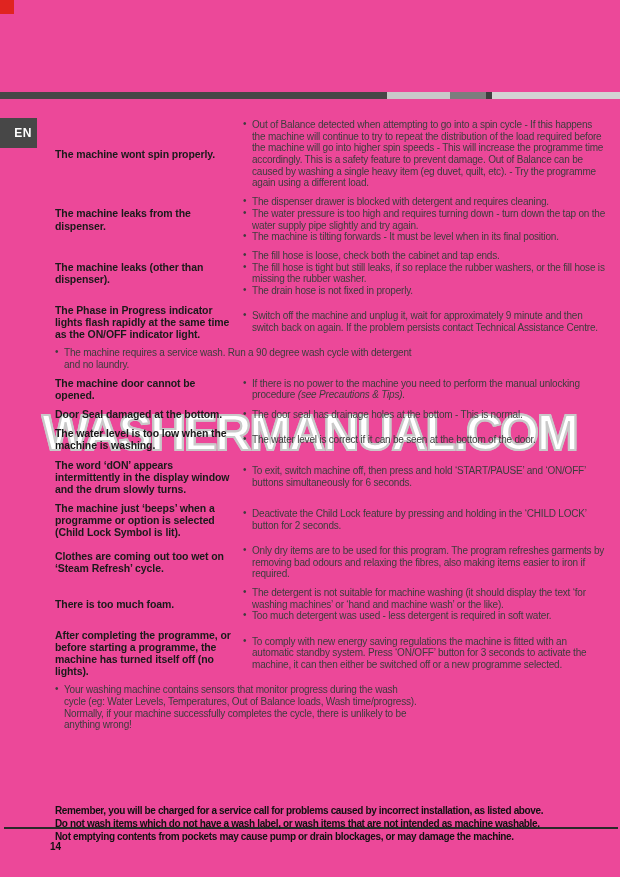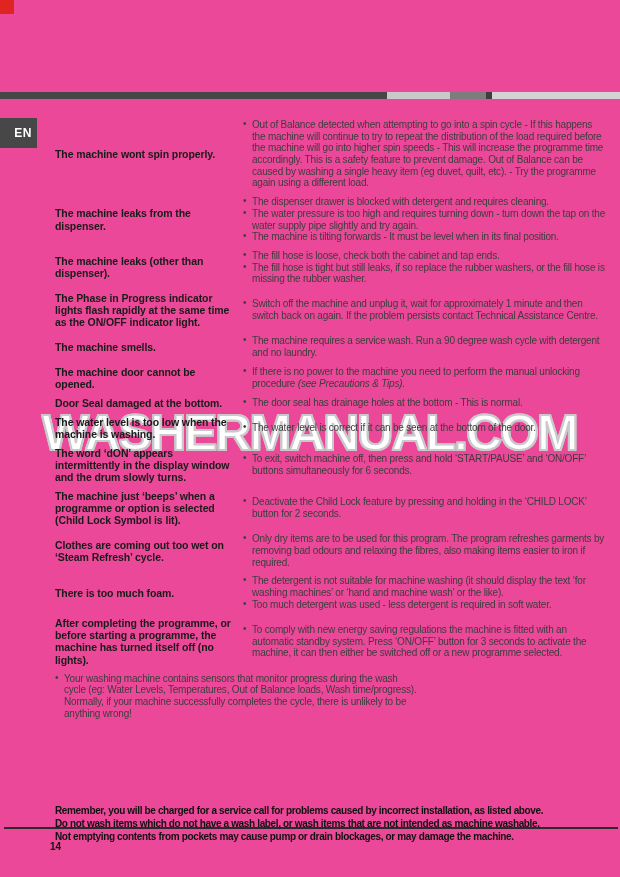--- a/index.html
+++ b/index.html
@@ -57,30 +57,30 @@
           <li class="solution"><span>The dispenser drawer is blocked with detergent and requires cleaning.</span></li>
           <li class="solution"><span>The water pressure is too high and requires turning down - turn down the tap on the water supply pipe slightly and try again.</span></li>
           <li class="solution"><span>The machine is tilting forwards - It must be level when in its final position.</span></li>
         </ul>
       </div>
       <div class="row">
         <div class="problem">The machine leaks (other than dispenser).</div>
         <ul class="solutions">
           <li class="solution"><span>The fill hose is loose, check both the cabinet and tap ends.</span></li>
           <li class="solution"><span>The fill hose is tight but still leaks, if so replace the rubber washers, or the fill hose is missing the rubber washer.</span></li>
+          <li class="solution"><span>The drain hose is not fixed in properly.</span></li>
         </ul>
       </div>
       <div class="row">
         <div class="problem">The Phase in Progress indicator lights flash rapidly at the same time as the ON/OFF indicator light.</div>
         <ul class="solutions">
-          <li class="solution"><span>Switch off the machine and unplug it, wait for approximately 1 minute and then switch back on again. If the problem persists contact Technical Assistance Centre.</span></li>
+          <li class="solution"><span>Switch off the machine and unplug it, wait for approximately 9 minute and then switch back on again. If the problem persists contact Technical Assistance Centre.</span></li>
         </ul>
       </div>
       <div class="row">
-        <div class="problem">The machine smells.</div>
         <ul class="solutions">
           <li class="solution"><span>The machine requires a service wash. Run a 90 degree wash cycle with detergent and no laundry.</span></li>
         </ul>
       </div>
       <div class="row">
         <div class="problem">The machine door cannot be opened.</div>
         <ul class="solutions">
           <li class="solution"><span>If there is no power to the machine you need to perform the manual unlocking procedure </span><span class="it">(see Precautions &amp; Tips).</span></li>
         </ul>
       </div>

